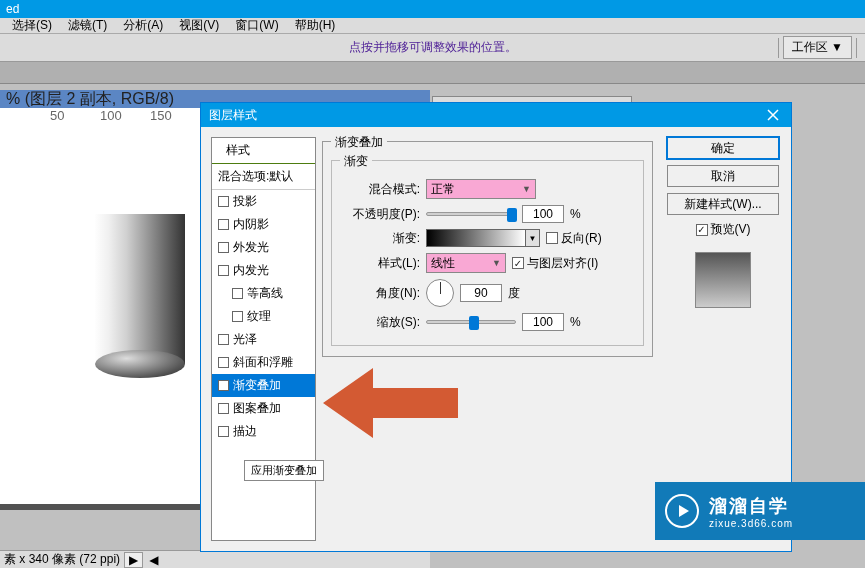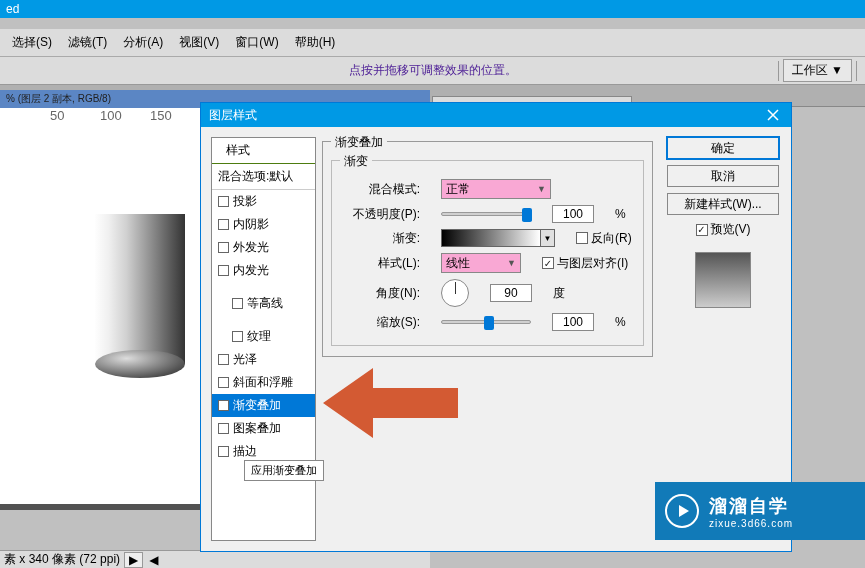--- a/index.html
+++ b/index.html
@@ -1,61 +1,61 @@
 <!DOCTYPE html>
 <html><head>
   <meta charset="utf-8">
   <style>
     * { margin: 0; padding: 0; box-sizing: border-box; font-family: "Microsoft YaHei", SimSun, sans-serif; font-size: 12px; }
     body { background: #c0c0c0; width: 865px; height: 568px; overflow: hidden; position: relative; }
     
     .top-title-strip { background: #0099e5; color: white; height: 18px; padding: 2px 6px; }
-    .menu-bar { background: #dcdcdc; height: 28px; display: flex; align-items: center; padding: 0 4px; border-bottom: 1px solid #aaa; margin-top: 11px; }
+    .menu-bar { background: #dcdcdc; height: 16px; display: flex; align-items: center; padding: 0 4px; border-bottom: 1px solid #aaa; }
     .menu-item { padding: 2px 8px; cursor: default; }
     
     .options-bar { background: #dcdcdc; height: 28px; display: flex; align-items: center; justify-content: space-between; padding: 0 8px; border-bottom: 1px solid #999; }
     .options-center { flex: 1; text-align: center; color: #4c1d95; }
     .workspace-btn { display: flex; align-items: center; gap: 4px; padding: 2px 8px; border: 1px solid #999; background: #e8e8e8; }
     
     .doc-area { position: absolute; left: 0; top: 90px; width: 430px; height: 420px; background: #525252; }
     .doc-window { position: absolute; left: 0; top: 0; width: 430px; }
-    .doc-titlebar { background: #5b86c4; color: #222; height: 18px; padding: 2px 6px; font-size: 10px; display: flex; align-items: center; }
+    .doc-titlebar { background: #5b86c4; color: #222; height: 18px; padding: 2px 6px; font-size: 16px; display: flex; align-items: center; }
     .ruler-h { background: white; height: 16px; position: relative; overflow: hidden; }
     .ruler-tick { position: absolute; top: 0; font-size: 13px; color: #666; }
     .canvas { background: white; height: 380px; position: relative; }
     .cylinder { position: absolute; left: 95px; top: 90px; width: 90px; height: 165px; }
     .cylinder-body { width: 90px; height: 150px; background: linear-gradient(to right, #fefefe 0%, #f0f0f0 15%, #d0d0d0 35%, #888 65%, #333 100%); }
     .cylinder-bottom { width: 90px; height: 28px; background: radial-gradient(ellipse at 35% 30%, #ddd, #555 70%, #222); border-radius: 50%; margin-top: -14px; }
     
     .status-bar { position: absolute; bottom: 0; left: 0; width: 430px; height: 18px; background: #dcdcdc; border-top: 1px solid #999; display: flex; align-items: center; padding: 0 4px; font-size: 11px; }
     .status-arrow { padding: 0 4px; background: #eee; border: 1px solid #999; margin-left: 4px; }
     
     .dialog { position: absolute; left: 200px; top: 102px; width: 592px; height: 450px; background: #f0f0f0; border: 1px solid #0078d7; }
     .dialog-titlebar { background: #0099e5; color: white; height: 24px; display: flex; align-items: center; justify-content: space-between; padding: 0 0 0 8px; }
     .dialog-close { width: 36px; height: 24px; display: flex; align-items: center; justify-content: center; background: #0099e5; }
     .dialog-body { display: flex; height: calc(100% - 24px); }
     
     .styles-panel { width: 105px; border: 1px solid #888; margin: 10px 0 10px 10px; background: white; }
     .styles-header { padding: 4px 14px; border-bottom: 1px solid #4d7c0f; font-weight: normal; }
     .styles-defaults { padding: 4px 6px; border-bottom: 1px solid #ccc; }
     .style-item { padding: 3px 6px; display: flex; align-items: center; gap: 4px; }
-    .style-item.indented { padding-left: 20px; margin-top: 10px; }
+    .style-item.indented { padding-left: 20px; }
     .style-item.selected { background: #0078d7; color: white; }
     .style-check { width: 11px; height: 11px; border: 1px solid #666; background: white; display: inline-flex; align-items: center; justify-content: center; font-size: 9px; }
     .style-check.checked::after { content: "✓"; color: #0078d7; }
     .style-item.selected .style-check.checked::after { color: white; }
     
     .tooltip { position: absolute; left: 244px; top: 426px; background: #ffffff; border: 1px solid #888; padding: 2px 6px; font-size: 11px; z-index: 10; margin-top: 34px; }
     
     .settings-panel { flex: 1; padding: 10px 6px; }
     .settings-group { border: 1px solid #999; padding: 10px 8px 10px 8px; position: relative; margin-top: 4px; }
     .settings-group-label { position: absolute; top: -8px; left: 8px; background: #f0f0f0; padding: 0 4px; }
     .inner-group { border: 1px solid #bbb; padding: 12px 8px 8px 8px; position: relative; margin-top: 8px; }
     .inner-group-label { position: absolute; top: -8px; left: 8px; background: #f0f0f0; padding: 0 4px; }
-    .form-row { display: flex; align-items: center; margin: 6px 0; gap: 21px; }
+    .form-row { display: flex; align-items: center; margin: 6px 0; gap: 6px; }
     .form-label { width: 80px; text-align: right; }
     .combo { border: 1px solid #888; background: #f9a8d4; padding: 1px 4px; height: 20px; display: flex; align-items: center; justify-content: space-between; }
     .combo-arrow { font-size: 9px; color: #555; }
     .slider-track { height: 4px; background: #d0d0d0; border: 1px solid #999; position: relative; border-radius: 2px; }
     .slider-thumb { position: absolute; top: -5px; width: 10px; height: 14px; background: #0078d7; border-radius: 2px; }
     .num-input { width: 42px; border: 1px solid #888; background: white; padding: 1px 3px; text-align: center; height: 18px; }
     .gradient-preview { width: 100px; height: 18px; background: linear-gradient(to right, #000, #fff); border: 1px solid #666; }
     .grad-arrow { width: 14px; height: 18px; background: #e0e0e0; border: 1px solid #666; border-left: none; display: flex; align-items: center; justify-content: center; font-size: 8px; }
     .checkbox-inline { display: flex; align-items: center; gap: 3px; }
     .cb { width: 12px; height: 12px; border: 1px solid #666; background: white; display: inline-flex; align-items: center; justify-content: center; }

